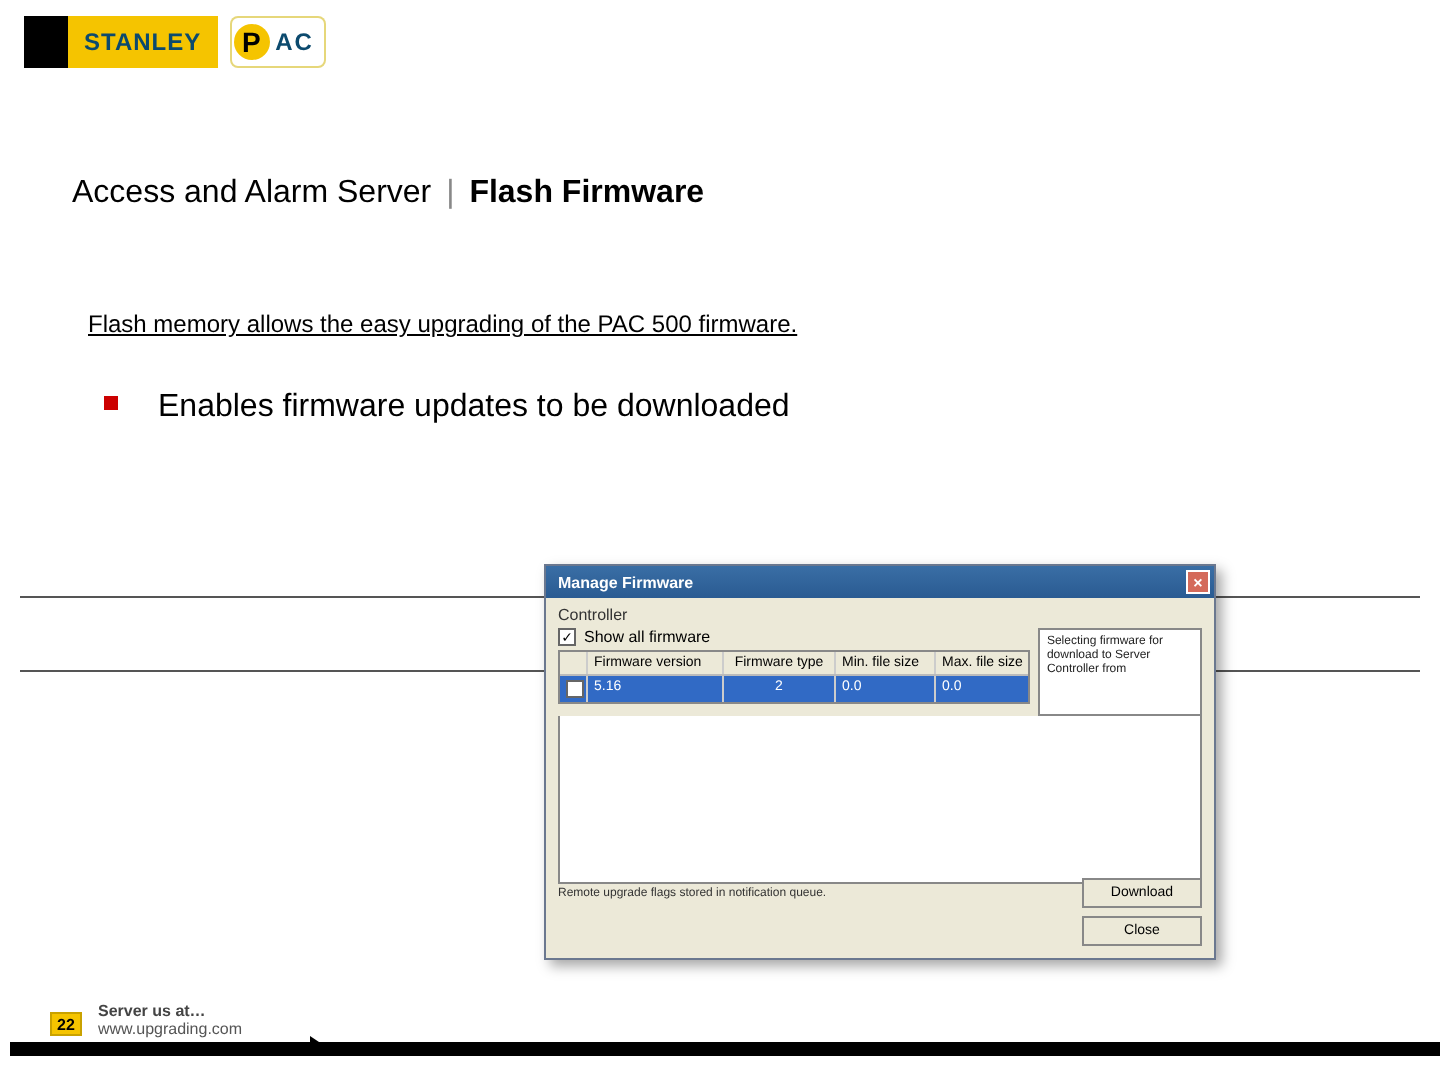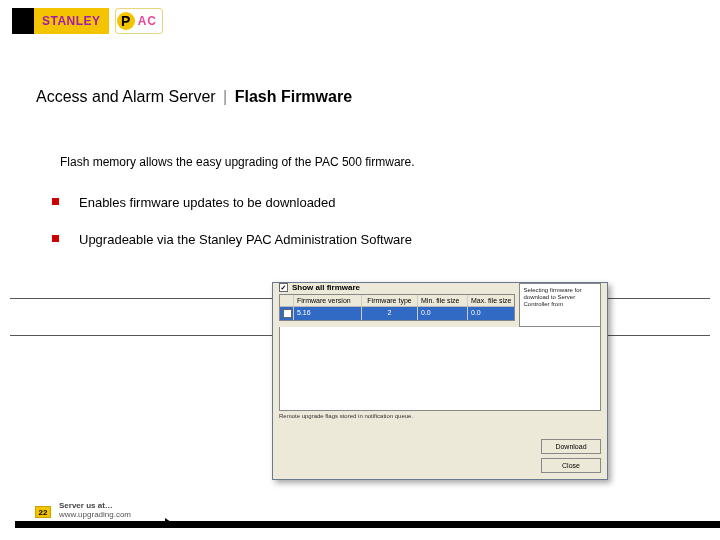--- a/index.html
+++ b/index.html
@@ -17,21 +17,21 @@
     top: 8px; left: 12px;
     height: 26px;
     display: flex;
     gap: 0;
   }
   .black-block {
     width: 22px; height: 26px; background: #000;
   }
   .stanley {
     background: #f5c400;
-    color: #a21caf;
+    color: #0c4a6e;
     font-weight: 900;
     font-size: 12px;
     letter-spacing: 0.5px;
     padding: 6px 8px 0 8px;
     height: 26px;
   }
   .pac {
     margin-left: 6px;
     height: 26px;
     display: flex;
@@ -46,41 +46,42 @@
     background: #f5c400;
     font-size: 14px; font-weight: 900;
     display: flex; align-items: center; justify-content: center;
     color: #000;
   }
   .pac-text {
     font-weight: 900;
     font-size: 12px;
     letter-spacing: 1px;
     margin-left: 3px;
-    color: #ec4899;
+    color: #0c4a6e;
   }
   
   .heading {
     position: absolute;
     top: 88px; left: 36px;
     font-size: 16px;
   }
   .heading .bold { font-weight: 400; }
   .heading .sep { color: #888; font-weight: 400; margin: 0 3px; }
   .heading .sub { font-weight: 700; }
   
   .intro {
     position: absolute;
-    top: 155px; left: 60px;
+    top: 155px; left: 44px;
     font-size: 12px;
+    text-decoration: underline;
   }
   .bullets {
     position: absolute;
     top: 195px; left: 52px;
-    font-size: 13px;
+    font-size: 16px;
     list-style: none;
   }
   .bullets li {
     margin-bottom: 22px;
     display: flex;
     align-items: flex-start;
   }
   .bullets .sq {
     width: 7px; height: 7px; background: #c00;
     margin-right: 20px; margin-top: 3px; flex: none;
@@ -139,21 +140,20 @@
     height: 44px;
     padding: 3px;
     font-size: 6px;
     line-height: 1.2;
     color: #222;
   }
   .chk-row {
     display: flex; align-items: flex-end; gap: 4px;
     font-size: 8px;
     margin-bottom: 2px;
-    font-weight: bold;
   }
   .chk {
     width: 9px; height: 9px; border: 1px solid #666; background: #fff;
     font-size: 7px; display: flex; align-items: center; justify-content: center;
     color: #000;
   }
   .table {
     border: 1px solid #888;
     background: #fff;
   }
@@ -197,21 +197,21 @@
   .dlg-buttons .btn {
     width: 60px; height: 15px;
     border: 1px solid #888;
     background: #ece9d8;
     font-size: 7px;
     display: flex; align-items: center; justify-content: center;
   }
   
   .footer {
     position: absolute;
-    left: 15px; right: 0; bottom: 12px;
+    left: 5px; right: 0; bottom: 12px;
     height: 28px;
   }
   .footer-black {
     position: absolute;
     left: 0; right: 0; bottom: 0; height: 7px;
     background: #000;
   }
   .page-num {
     position: absolute;
     left: 20px; bottom: 10px;
@@ -257,29 +257,30 @@
   <span class="sub">Flash Firmware</span>
 </div>
 
 <div class="intro">Flash memory allows the easy upgrading of the PAC 500 firmware.</div>
 
 <ul class="bullets">
   <li>
     <span class="sq"></span>
     <span>Enables firmware updates to be downloaded</span>
   </li>
-  <li>
-    <span class="sq"></span>
-    <span>Upgradeable via the Stanley PAC Administration Software</span>
-  </li>
 </ul>
 
 <div class="band"></div>
 
 <div class="dialog">
+  <div class="titlebar">
+    <span>Manage Firmware</span>
+    <span class="x">×</span>
+  </div>
+  <div class="section-label">Controller</div>
   <div class="panel-row">
     <div class="panel-left">
       <div class="chk-row">
         <span class="chk">✓</span>
         <span>Show all firmware</span>
       </div>
       <div class="table">
         <div class="table-head">
           <div class="c0"></div>
           <div class="c1">Firmware version</div>

